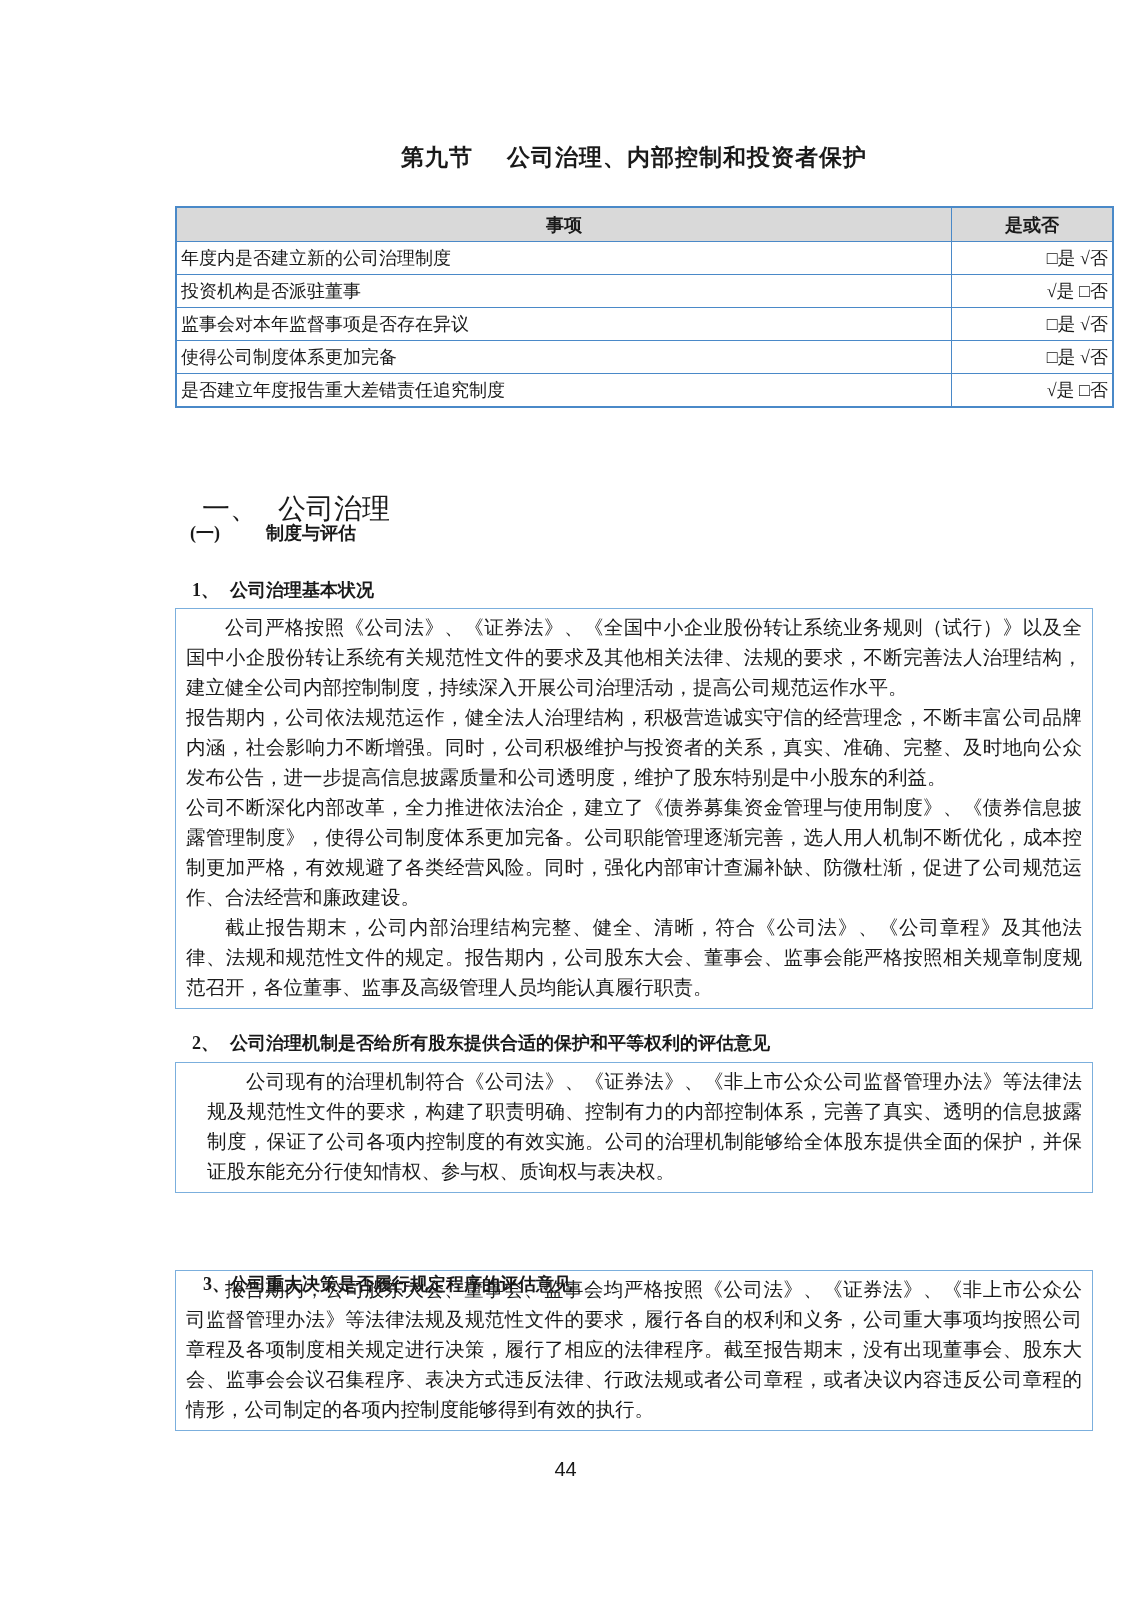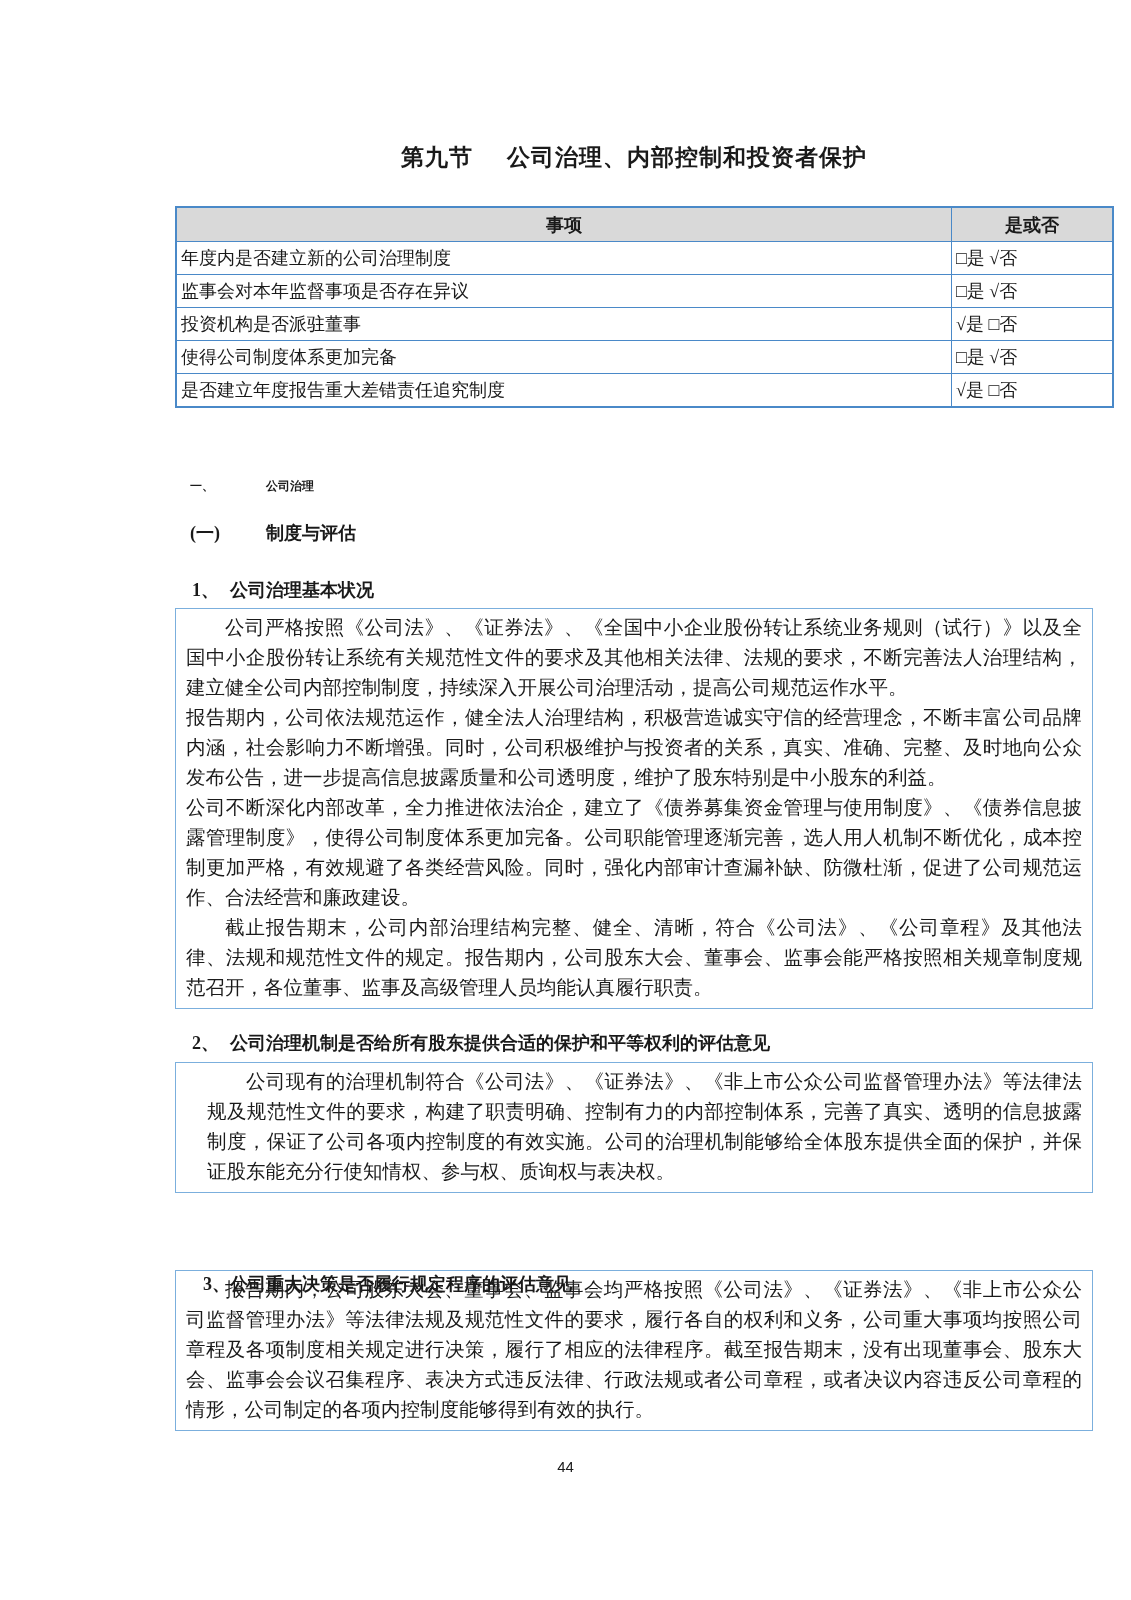--- a/index.html
+++ b/index.html
@@ -35,25 +35,25 @@
     font-weight:normal;vertical-align:middle;
     overflow:hidden;white-space:nowrap;
   }
   table.checklist{border:2px solid var(--table-border);}
   table.checklist th{
     background:var(--header-bg);
     font-weight:bold;text-align:center;height:29px;
   }
   .col-item{width:766px;}
   .col-answer{width:152px;}
-  td.answer{text-align:left;}
+  td.answer{text-align:right;}
 
   .h-l1{
     position:absolute;left:115px;
-    font-size:12px;font-weight:bold;margin:0;
+    font-size:28px;font-weight:normal;margin:12px;
   }
   .h-l2{
     position:absolute;left:115px;
     font-size:18px;font-weight:bold;margin:0;
   }
   .h-l3{
     position:absolute;left:117px;
     font-size:18px;font-weight:bold;margin:0;
   }
   .h-l1 .num{display:inline-block;min-width:76px;}
@@ -66,21 +66,21 @@
     box-sizing:border-box;
     padding:4px 10px 5px 10px;
     font-size:19.5px;line-height:30px;
     text-align:justify;
   }
   .text-block p{margin:0;}
   .text-block p.indent{text-indent:2em;}
 
   .page-num{
     position:absolute;top:1458px;left:0;width:100%;
-    text-align:center;font-size:15px;
+    text-align:center;font-size:20px;
     font-family:"Liberation Sans","DejaVu Sans",sans-serif;
   }
 </style>
 </head>
 <body>
 
 <div class="page">
 
   <h1 class="doc-title"><span class="sect-no">第九节</span><span>公司治理、内部控制和投资者保护</span></h1>
 
@@ -90,26 +90,26 @@
         <th class="col-item">事项</th>
         <th class="col-answer">是或否</th>
       </tr>
     </thead>
     <tbody>
       <tr>
         <td>年度内是否建立新的公司治理制度</td>
         <td class="answer">□是  √否</td>
       </tr>
       <tr>
+        <td>投资机构是否派驻董事</td>
+        <td class="answer">√是  □否</td>
+      </tr>
+      <tr>
         <td>监事会对本年监督事项是否存在异议</td>
         <td class="answer">□是  √否</td>
-      </tr>
-      <tr>
-        <td>投资机构是否派驻董事</td>
-        <td class="answer">√是  □否</td>
       </tr>
       <tr>
         <td>使得公司制度体系更加完备</td>
         <td class="answer">□是  √否</td>
       </tr>
       <tr>
         <td>是否建立年度报告重大差错责任追究制度</td>
         <td class="answer">√是  □否</td>
       </tr>
     </tbody>

